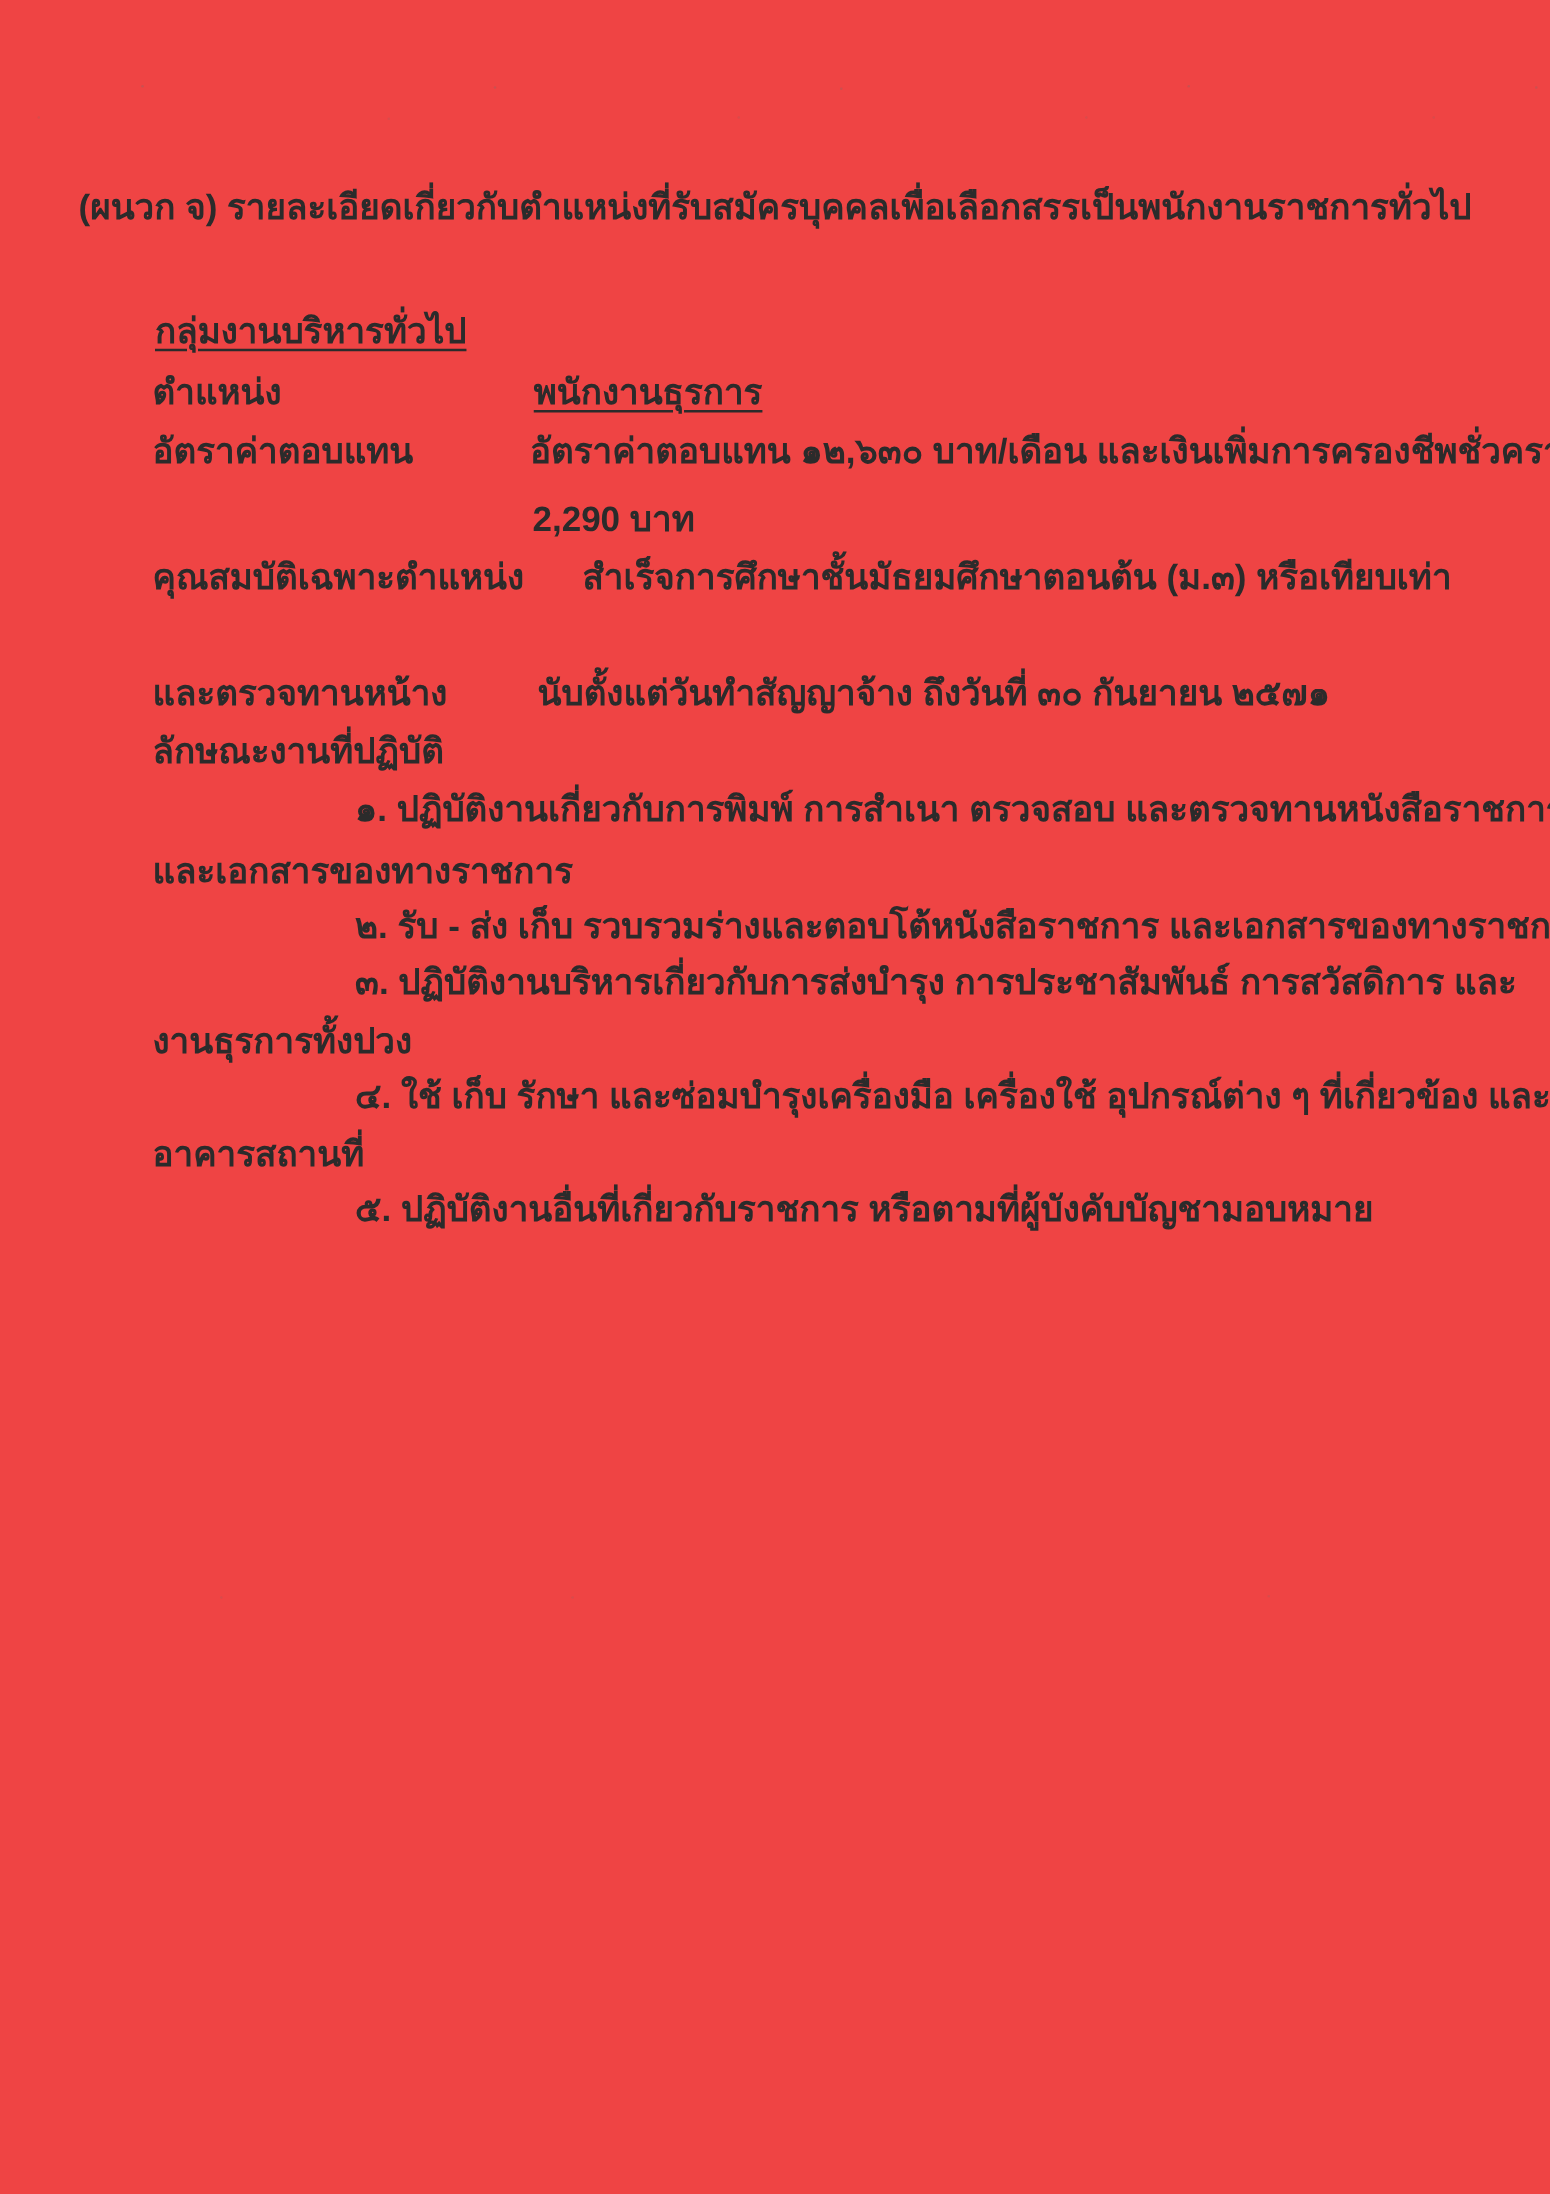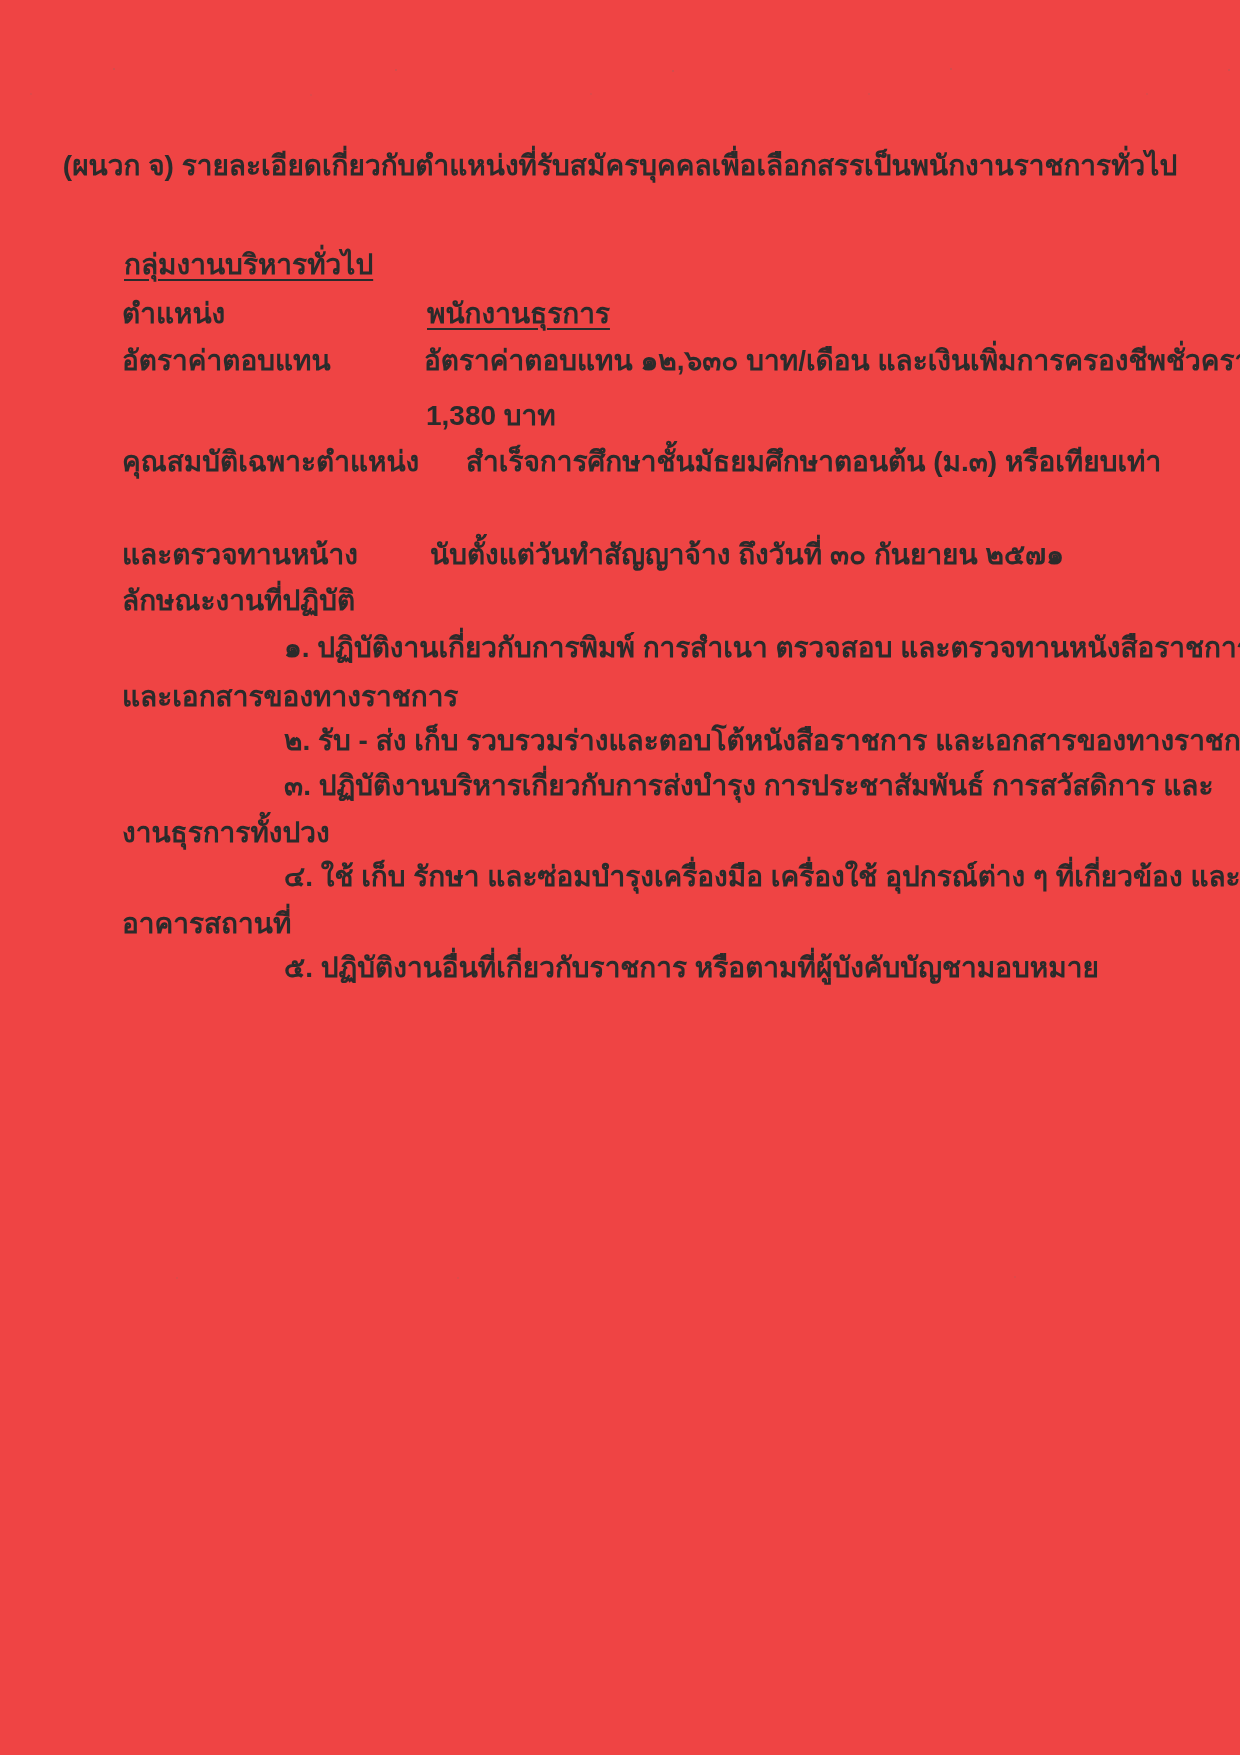--- a/index.html
+++ b/index.html
@@ -70,21 +70,21 @@
 
   <div class="abs center-line bold" style="top:148px;">(ผนวก จ) รายละเอียดเกี่ยวกับตำแหน่งที่รับสมัครบุคคลเพื่อเลือกสรรเป็นพนักงานราชการทั่วไป</div>
 
   <div class="abs bold ul" style="top:247px; left:124px;">กลุ่มงานบริหารทั่วไป</div>
 
   <div class="abs bold" style="top:296px; left:122px;">ตำแหน่ง</div>
   <div class="abs ul" style="top:296px; left:427px;">พนักงานธุรการ</div>
 
   <div class="abs bold" style="top:343px; left:122px;">อัตราค่าตอบแทน</div>
   <div class="abs" style="top:343px; left:424px;">อัตราค่าตอบแทน ๑๒,๖๓๐ บาท/เดือน และเงินเพิ่มการครองชีพชั่วคราว</div>
-  <div class="abs" style="top:398px; left:426px;">1,380 บาท</div>
+  <div class="abs" style="top:398px; left:426px;">2,290 บาท</div>
 
   <div class="abs bold" style="top:444px; left:122px;">คุณสมบัติเฉพาะตำแหน่ง</div>
   <div class="abs" style="top:444px; left:430px;margin-left:36px;">สำเร็จการศึกษาชั้นมัธยมศึกษาตอนต้น (ม.๓) หรือเทียบเท่า</div>
 
   <div class="abs bold" style="top:537px; left:122px;">และตรวจทานหน้าง</div>
   <div class="abs" style="top:537px; left:430px;">นับตั้งแต่วันทำสัญญาจ้าง ถึงวันที่ ๓๐ กันยายน ๒๕๗๑</div>
 
   <div class="abs bold" style="top:583px; left:122px;">ลักษณะงานที่ปฏิบัติ</div>
 
   <div class="abs" style="top:630px; left:284px;">๑. ปฏิบัติงานเกี่ยวกับการพิมพ์ การสำเนา ตรวจสอบ และตรวจทานหนังสือราชการ</div>

